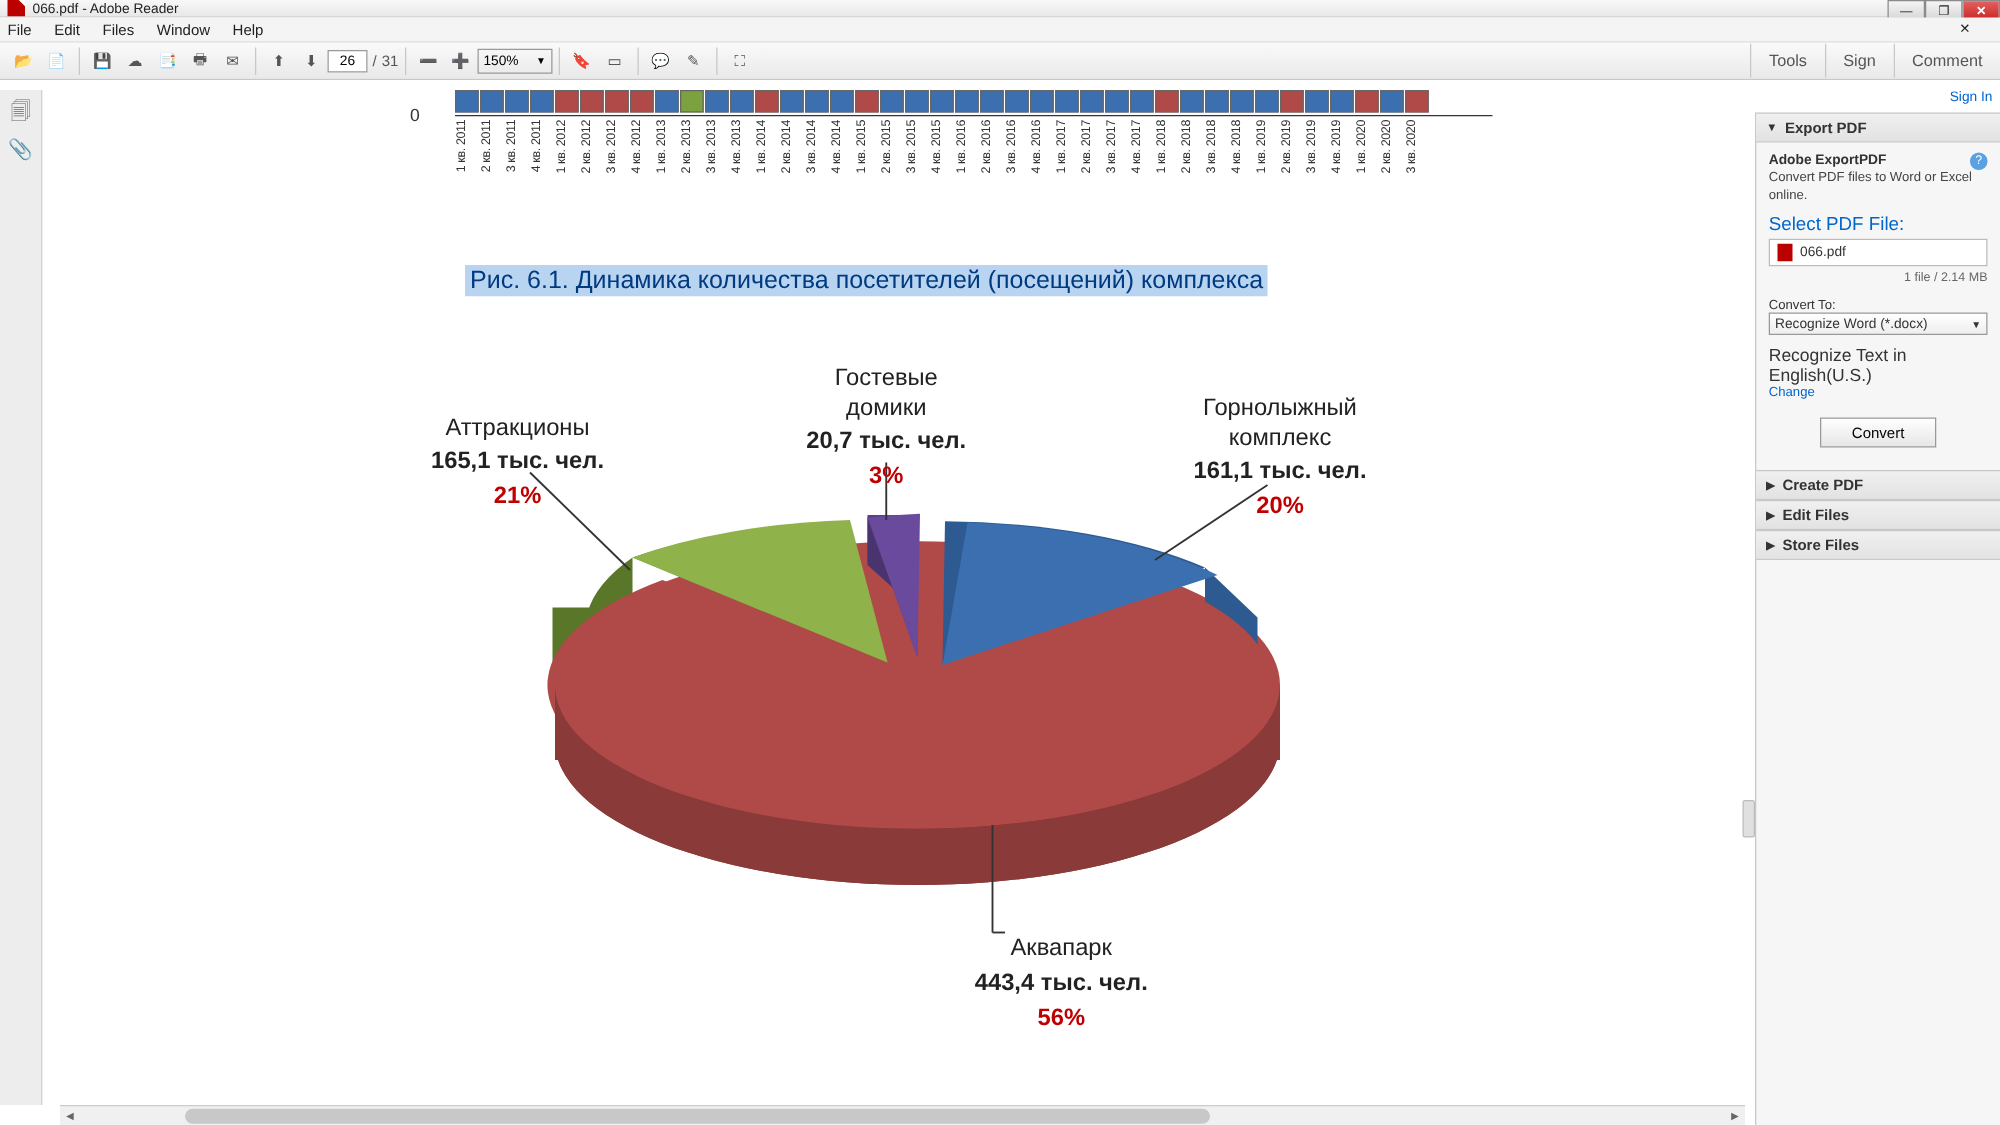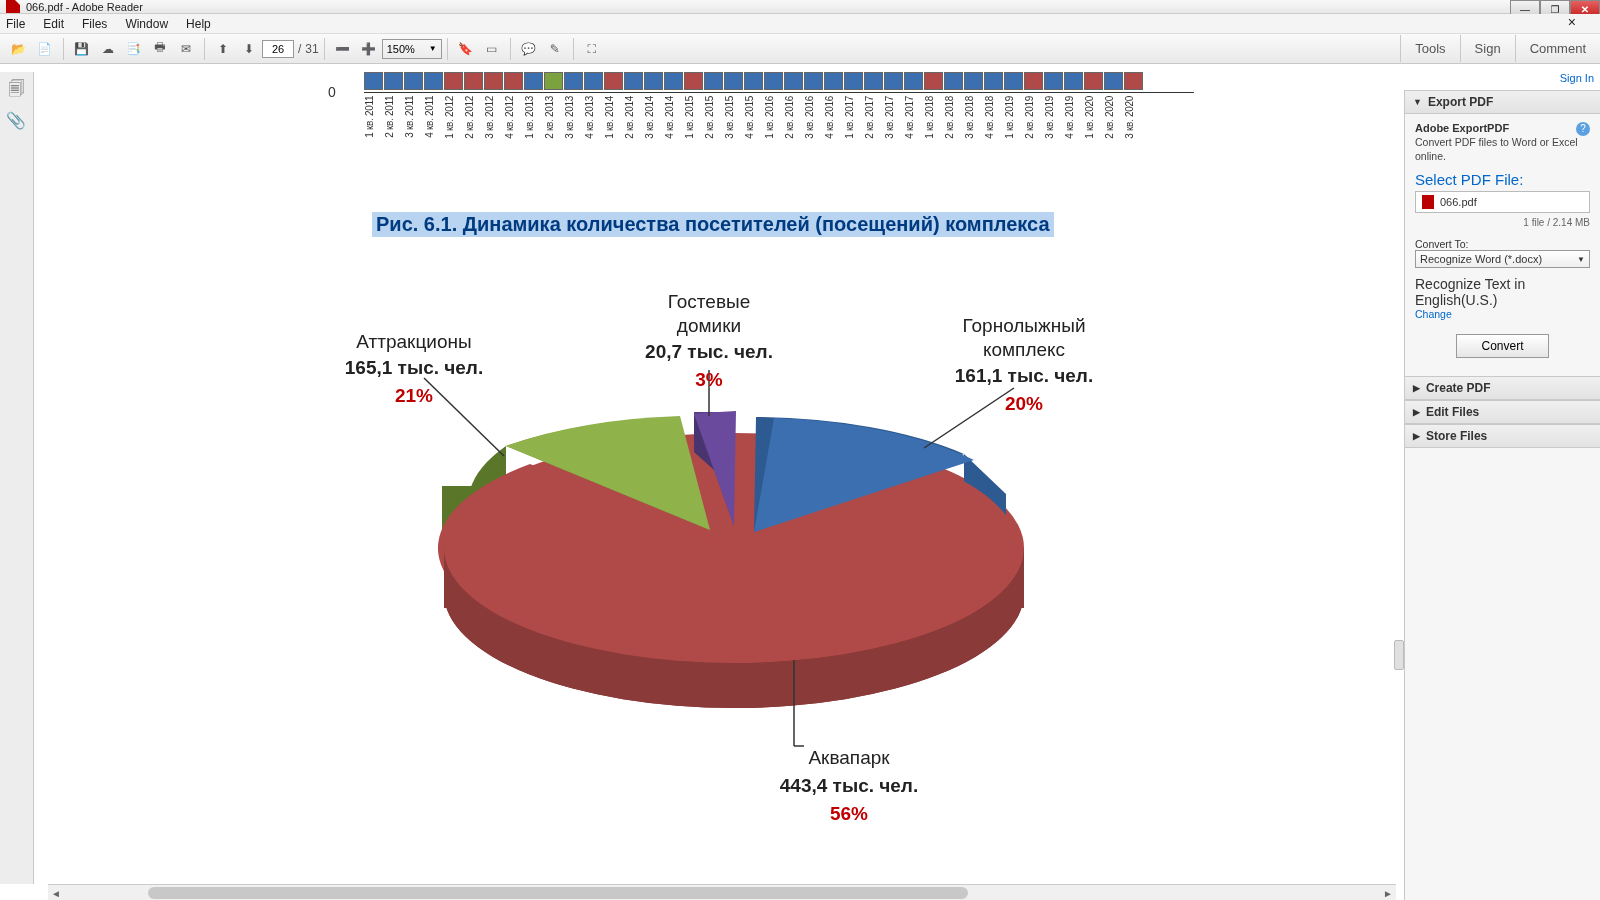--- a/index.html
+++ b/index.html
@@ -60,21 +60,21 @@
 
 .barclip { position:absolute; top:0; left:300px; width:860px; height:100px; }
 .yzero { position:absolute; left:-6px; top:12px; font-size:14px; color:#333;}
 .barrow { position:absolute; top:0; left:30px; right:0; height:20px; display:flex; gap:1px;}
 .barrow div { width:19px; height:18px; border:1px solid #666;}
 .axis { position:absolute; top:20px; left:30px; right:0; border-top:1px solid #333;}
 .xlabels { position:absolute; top:24px; left:30px; right:0; display:flex;}
 .xlabels span { width:20px; font-size:10px; color:#333; writing-mode:vertical-rl; transform:rotate(180deg); text-align:right; padding-top:2px; letter-spacing:-0.3px;}
 
 
-.figcap { position:absolute; top:140px; left:338px; font-size:20px; font-weight:bold; color:#003a80; background:#b8d4f0; padding:1px 4px;}
+.figcap { position:absolute; top:140px; left:338px; font-size:20px; font-weight:normal; color:#003a80; background:#b8d4f0; padding:1px 4px;}
 
 
 .piewrap { position:absolute; top:176px; left:260px; width:900px; height:640px; }
 .piewrap text { font-family: Arial, sans-serif; }
 
 </style>
 </head>
 <body>
 
 <div class="titlebar">

